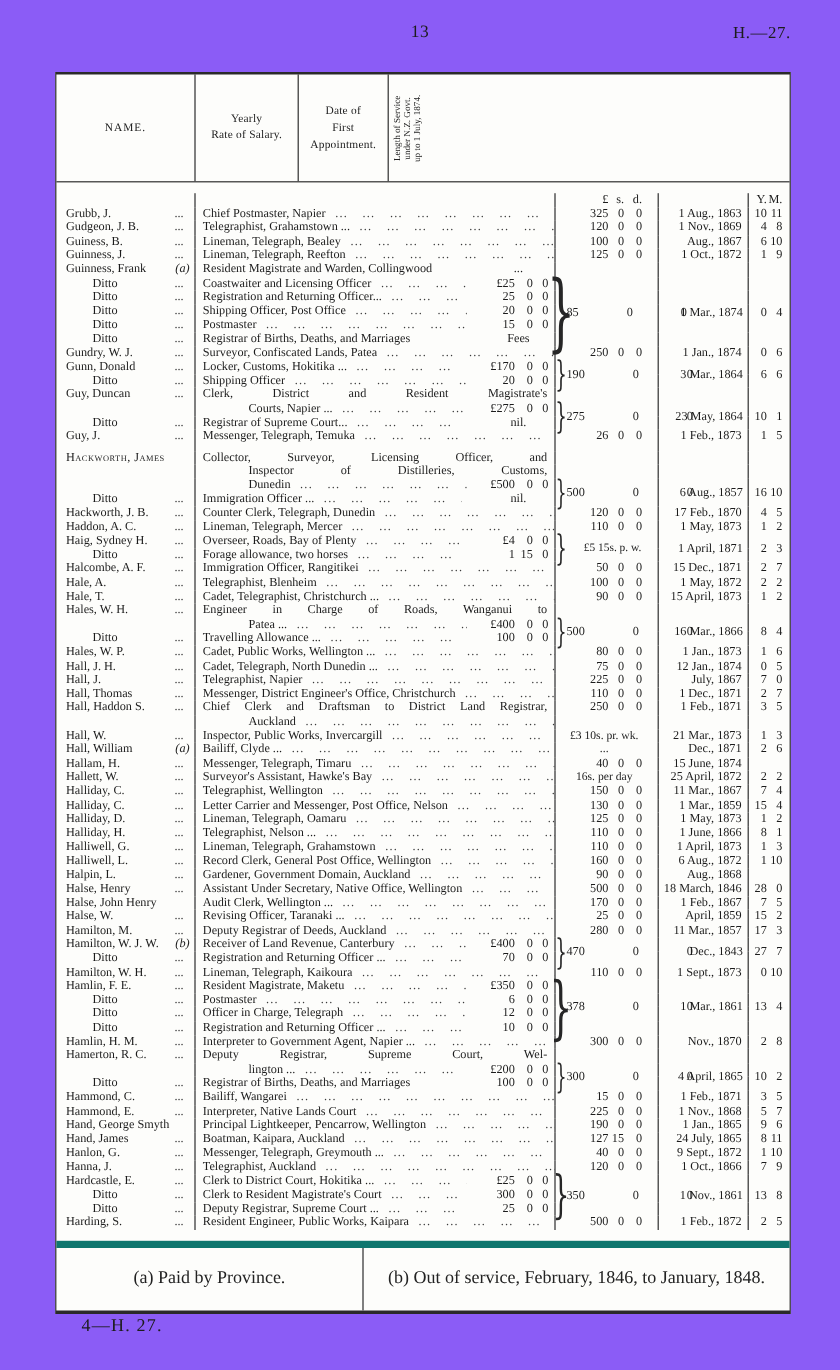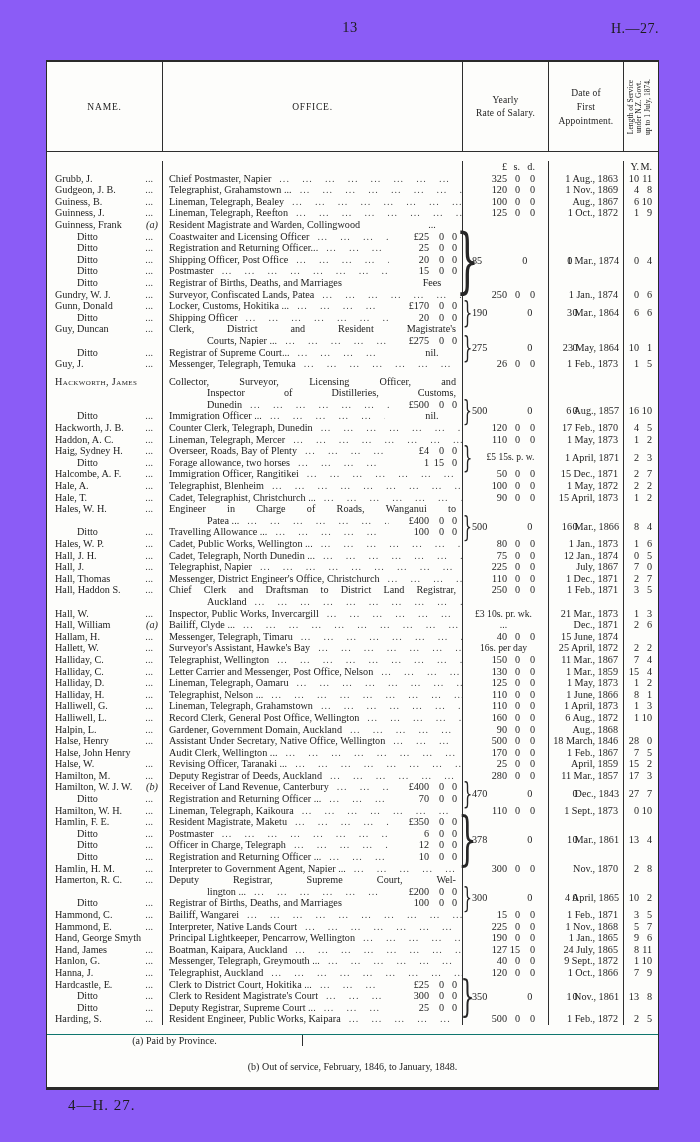--- a/index.html
+++ b/index.html
@@ -63,40 +63,39 @@
   
   .grp{position:absolute;left:416px;width:193px;display:flex;align-items:center;pointer-events:none;}
   .brace{flex:none;width:9px;display:flex;align-items:center;justify-content:center;transform:scaleX(.52);color:#262626;font-family:"DejaVu Serif",serif;font-weight:400;}
   .grp-sal{width:77px;display:flex;align-items:center;font-size:10.2px;gap:40px;}
   .grp-sal .money-l{width:35px;}
   .grp-sal .sal-text{padding:0;font-size:9.5px;}
   .grp-date{width:75px;text-align:right;box-sizing:border-box;padding-right:5px;font-size:10.2px;}
   .grp-ym{width:32px;display:flex;align-items:baseline;font-size:10.2px;}
 
   
-  .fnotes{display:flex;height:52px;border-top:1px solid #0f766e;font-size:10px;color:#222;flex-direction:column;}
+  .fnotes{display:flex;height:52px;border-top:6px solid #0f766e;font-size:15px;color:#222;}
   .fn-cell{box-sizing:border-box;display:flex;align-items:center;justify-content:center;}
   .fn-left{width:256px;border-right:1px solid #2e2e2e;}
   .fn-right{flex:1;}
 
   .sig{position:absolute;left:68px;top:1097px;font-size:15px;letter-spacing:1px;}
 </style>
 </head>
 <body>
 
 <div class="page">
 
   <div class="page-num">13</div>
   <div class="doc-ref">H.—27.</div>
 
   <div class="sal-table">
 
     <div class="thead">
       <div class="th th-name">NAME.</div>
-      <div class="th th-office">OFFICE.</div>
       <div class="th th-sal">
         <span>Yearly</span>
         <span>Rate of Salary.</span>
       </div>
       <div class="th th-date">
         <span>Date of</span>
         <span>First</span>
         <span>Appointment.</span>
       </div>
       <div class="th th-svc">

